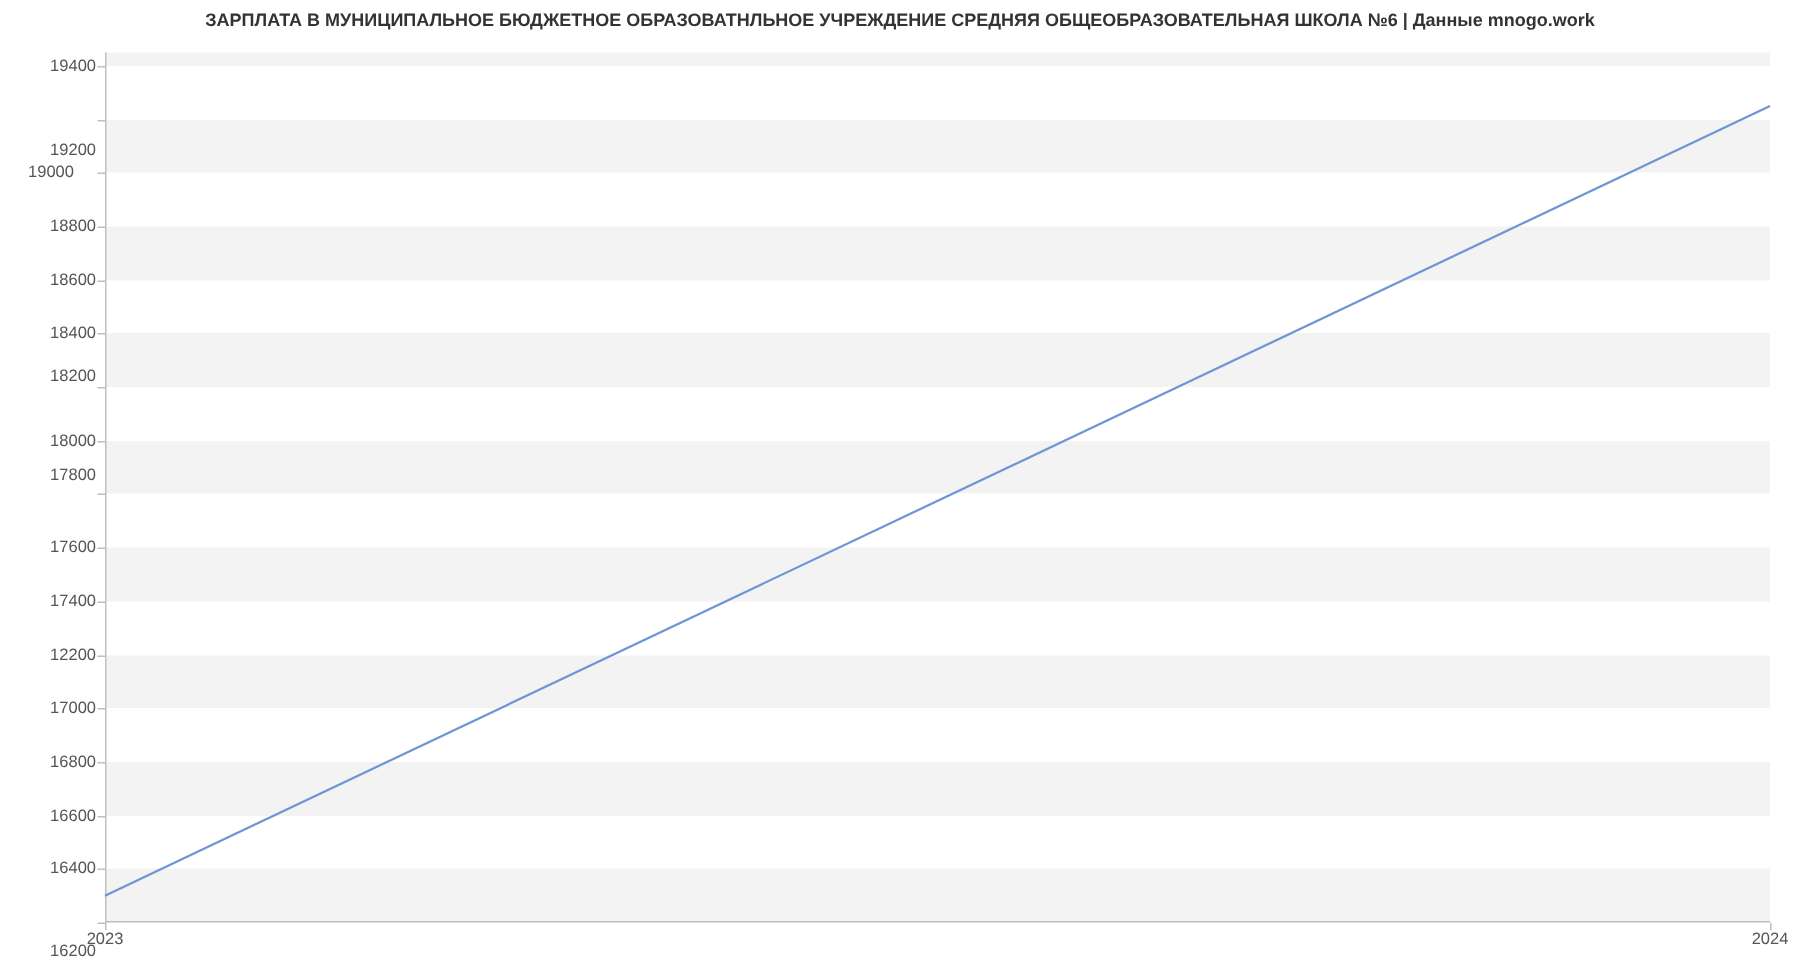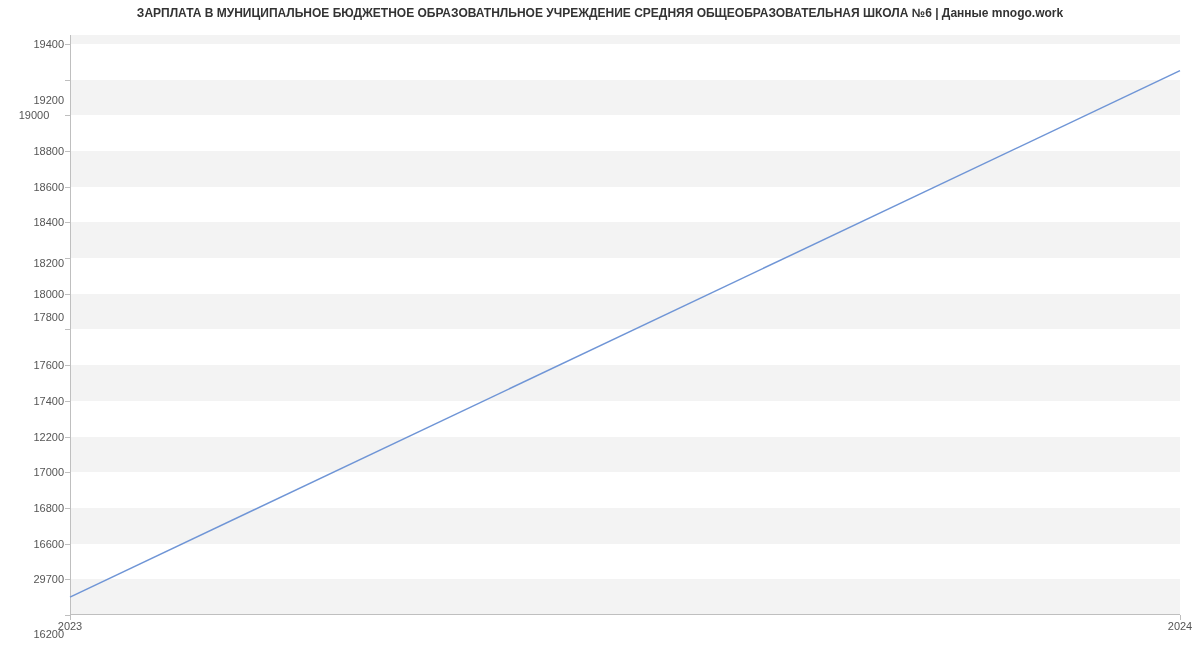--- a/index.html
+++ b/index.html
@@ -127,30 +127,30 @@
       <div class="y-tick-mark" style="top: 187.385px;"></div>
       <div class="y-tick-mark" style="top: 151.692px;"></div>
       <div class="y-tick-mark" style="top: 116px;"></div>
       <div class="y-tick-mark" style="top: 80.3077px;"></div>
       <div class="y-tick-mark" style="top: 44.6154px;"></div>
       <div class="y-tick-mark" style="top: 8.92308px;"></div>
       <div class="x-tick-mark" style="left: 0px;"></div>
       <div class="x-tick-mark" style="left: 1110px;"></div>
     </div>
 <div class="y-tick-label" style="top: 634px;">16200</div>
-    <div class="y-tick-label" style="top: 579.308px;">29700</div>
+    <div class="y-tick-label" style="top: 579.308px;">16400</div>
     <div class="y-tick-label" style="top: 543.615px;">16600</div>
     <div class="y-tick-label" style="top: 507.923px;">16800</div>
     <div class="y-tick-label" style="top: 472.231px;">17000</div>
     <div class="y-tick-label" style="top: 436.538px;">12200</div>
     <div class="y-tick-label" style="top: 400.846px;">17400</div>
     <div class="y-tick-label" style="top: 365.154px;">17600</div>
     <div class="y-tick-label" style="top: 317px;">17800</div>
     <div class="y-tick-label" style="top: 293.769px;">18000</div>
-    <div class="y-tick-label" style="top: 263px; text-align: right;">18200</div>
+    <div class="y-tick-label" style="top: 251px; text-align: right;">18200</div>
     <div class="y-tick-label" style="top: 222.385px;">18400</div>
     <div class="y-tick-label" style="top: 186.692px;">18600</div>
     <div class="y-tick-label" style="top: 151px;">18800</div>
     <div class="y-tick-label" style="top: 115.308px; text-align: center;">19000</div>
     <div class="y-tick-label" style="top: 79.6154px; margin-top: 20px;">19200</div>
     <div class="y-tick-label" style="top: 43.9231px;">19400</div>
     <div class="x-tick-label" style="left: 70px;">2023</div>
     <div class="x-tick-label" style="left: 1180px;">2024</div>
   </div>
 

